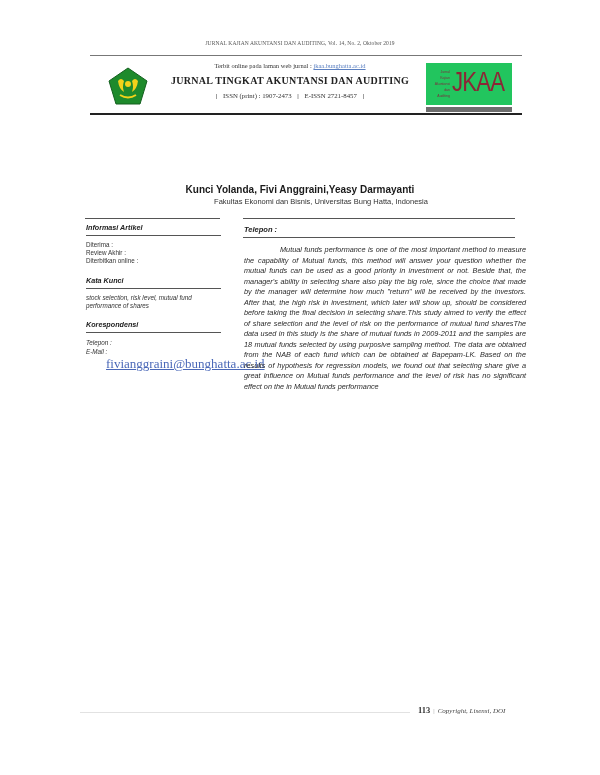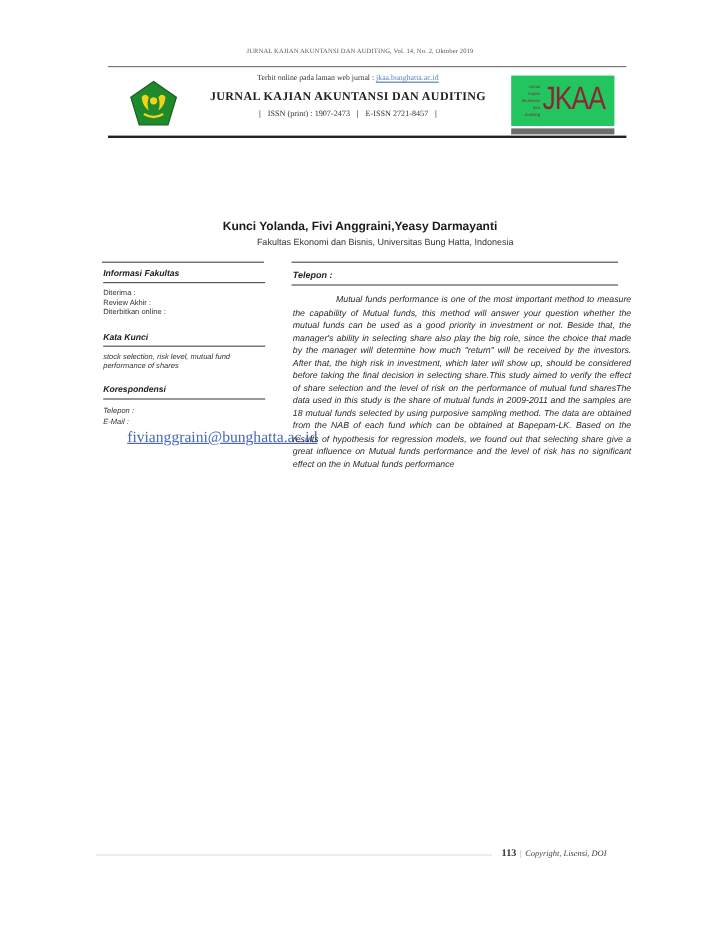--- a/index.html
+++ b/index.html
@@ -59,21 +59,21 @@
   <path d="M11 15 q3 -4 6 0 q-2 6 0 11 q-5 -3 -6 -11z" fill="#f2d21a"></path>
   <path d="M31 15 q-3 -4 -6 0 q2 6 0 11 q5 -3 6 -11z" fill="#f2d21a"></path>
   <circle cx="21" cy="18" r="3" fill="#f2d21a"></circle>
   <path d="M13 29 q8 5 16 0" stroke="#f2d21a" stroke-width="2" fill="none"></path>
 </svg>
 
 <div class="masthead">
   <div class="mast-online">
     <span>Terbit online pada laman web jurnal : </span><a>jkaa.bunghatta.ac.id</a>
   </div>
-  <div class="mast-title">JURNAL  KAJIAN AKUNTANSI DAN AUDITING</div>
+  <div class="mast-title">JURNAL  TINGKAT AKUNTANSI DAN AUDITING</div>
   <div class="mast-issn">
     <span class="bar">|</span>
     <span>ISSN (print) : 1907-2473</span>
     <span class="bar">|</span>
     <span>E-ISSN 2721-8457</span>
     <span class="bar">|</span>
   </div>
 </div>
 
 <div class="jkaa-box">
@@ -89,21 +89,21 @@
 
 <div class="title">
 </div>
 <div class="authors">Kunci Yolanda, Fivi Anggraini,Yeasy Darmayanti</div>
 <div class="affil">Fakultas Ekonomi dan Bisnis, Universitas Bung Hatta, Indonesia</div>
 
 <div class="rule-left-top"></div>
 <div class="rule-right-top"></div>
 
 <div class="side">
-  <h3>Informasi Fakultas</h3>
+  <h3>Informasi Artikel</h3>
   <div class="line">Diterima :</div>
   <div class="line">Review Akhir :</div>
   <div class="line">Diterbitkan online :</div>
   <div class="gap1"></div>
   <h3>Kata Kunci</h3>
   <div class="kw">stock selection, risk level, mutual fund performance of shares</div>
   <div class="gap2"></div>
   <h3>Korespondensi</h3>
   <div class="em">Telepon :</div>
   <div class="em">E-Mail  :</div>

